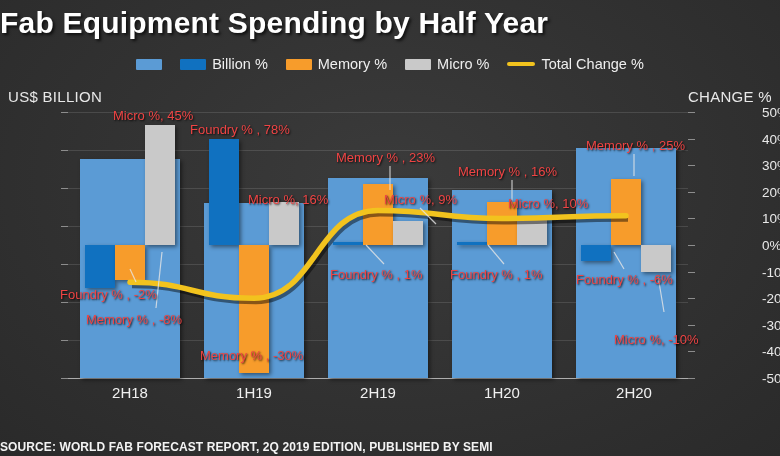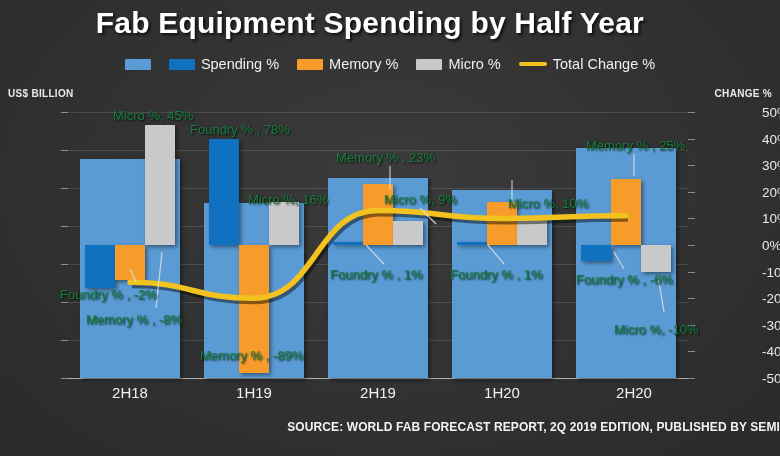--- a/index.html
+++ b/index.html
@@ -8,39 +8,39 @@
     font-family:"Liberation Sans",sans-serif;
     background:
       radial-gradient(ellipse at 50% 40%, #3b3b3b 0%, #333333 45%, #2a2a2a 100%);
     color:#f2f2f2;
     position:relative;
   }
   #chart-root{position:absolute;inset:0;}
 
   
   .title{
-    position:absolute;left:0;top:6px;width:644px;text-align:right;
+    position:absolute;left:0;top:6px;width:644px;text-align:left;
     font-size:30px;font-weight:bold;color:#ffffff;
     letter-spacing:.2px;
     text-shadow:2px 2px 3px rgba(0,0,0,.7);
   }
 
   
   .legend{
     position:absolute;left:0;top:56px;width:780px;
     display:flex;justify-content:center;align-items:center;gap:18px;
     font-size:14.5px;color:#efefef;
   }
   .legend-item{display:flex;align-items:center;gap:6px;white-space:nowrap;}
   .swatch{width:26px;height:11px;display:inline-block;border-radius:1px;}
   .swatch.line{height:4px;width:28px;border-radius:2px;}
 
   
   .axis-caption{
-    position:absolute;font-size:10px;font-weight:bold;color:#e8e8e8;
+    position:absolute;font-size:15px;font-weight:normal;color:#e8e8e8;
     letter-spacing:.3px;
   }
   #cap-left{left:8px;top:88px;}
   #cap-right{right:8px;top:88px;}
 
   
   .plot{
     position:absolute;left:68px;top:112px;width:620px;height:266px;
   }
   .gridline{
@@ -59,46 +59,46 @@
   .bar-memory{background:#f79c2b;}
   .bar-micro{background:#c9c9c9;}
 
   .xlabel{
     position:absolute;top:272px;font-size:15px;color:#f0f0f0;
     text-align:left;transform:translateX(-50%);
   }
 
   
   .dlabel{
-    position:absolute;font-size:13px;color:#15803d;white-space:nowrap;
+    position:absolute;font-size:13px;color:#ef4444;white-space:nowrap;
     text-shadow:1px 1px 2px rgba(0,0,0,.85);
   }
 
   
   .source{
-    position:absolute;left:0;top:420px;width:780px;text-align:right;
+    position:absolute;left:0;top:440px;width:780px;text-align:left;
     font-size:12px;font-weight:bold;color:#f3f3f3;letter-spacing:.1px;
   }
 
   svg.overlay{position:absolute;left:0;top:0;width:620px;height:266px;overflow:visible;}
 </style>
 </head>
 <body>
 
 <div id="chart-root">
 
   <div class="title">Fab Equipment Spending by Half Year</div>
 
   <div class="legend" id="legend">
       <div class="legend-item">
         <span class="swatch" style="background: rgb(91, 155, 213);"></span>
       </div>
       <div class="legend-item">
         <span class="swatch" style="background: rgb(16, 113, 192);"></span>
-        <span>Spending %</span>
+        <span>Billion %</span>
       </div>
       <div class="legend-item">
         <span class="swatch" style="background: rgb(247, 156, 43);"></span>
         <span>Memory %</span>
       </div>
       <div class="legend-item">
         <span class="swatch" style="background: rgb(201, 201, 201);"></span>
         <span>Micro %</span>
       </div>
       <div class="legend-item">
@@ -187,25 +187,26 @@
         <line x1="436" y1="152" x2="420" y2="133" stroke="rgba(230,230,230,.8)" stroke-width="1.2"></line>
         <line x1="566" y1="42" x2="566" y2="64" stroke="rgba(230,230,230,.8)" stroke-width="1.2"></line>
         <line x1="556" y1="157" x2="546" y2="140" stroke="rgba(230,230,230,.8)" stroke-width="1.2"></line>
         <line x1="596" y1="200" x2="590" y2="164" stroke="rgba(230,230,230,.8)" stroke-width="1.2"></line>
       </svg>
       <div class="dlabel" style="left: 45px; top: -4px;">Micro %, 45%</div>
       <div class="dlabel" style="left: -8px; top: 175px;">Foundry % , -2%</div>
       <div class="dlabel" style="left: 18px; top: 200px;">Memory % , -8%</div>
       <div class="dlabel" style="left: 122px; top: 10px;">Foundry % , 78%</div>
       <div class="dlabel" style="left: 156px; top: 80px; margin-left: 24px;">Micro %, 16%</div>
-      <div class="dlabel" style="left: 132px; top: 236px;">Memory % , -89%</div>
+      <div class="dlabel" style="left: 132px; top: 236px;">Memory % , -30%</div>
       <div class="dlabel" style="left: 268px; top: 38px;">Memory % , 23%</div>
       <div class="dlabel" style="left: 316px; top: 80px;">Micro %, 9%</div>
       <div class="dlabel" style="left: 262px; top: 155px;">Foundry % , 1%</div>
+      <div class="dlabel" style="left: 390px; top: 52px;">Memory % , 16%</div>
       <div class="dlabel" style="left: 440px; top: 84px;">Micro %, 10%</div>
       <div class="dlabel" style="left: 382px; top: 155px;">Foundry % , 1%</div>
       <div class="dlabel" style="left: 518px; top: 26px;">Memory % , 25%</div>
       <div class="dlabel" style="left: 508px; top: 160px;">Foundry % , -6%</div>
-      <div class="dlabel" style="left: 546px; top: 210px; text-align: right;">Micro %, -10%</div>
+      <div class="dlabel" style="left: 546px; top: 220px; text-align: right;">Micro %, -10%</div>
     </div>
 
   <div class="source">SOURCE: WORLD FAB FORECAST REPORT, 2Q 2019 EDITION, PUBLISHED BY  SEMI</div>
 </div>
 
 </body></html>

